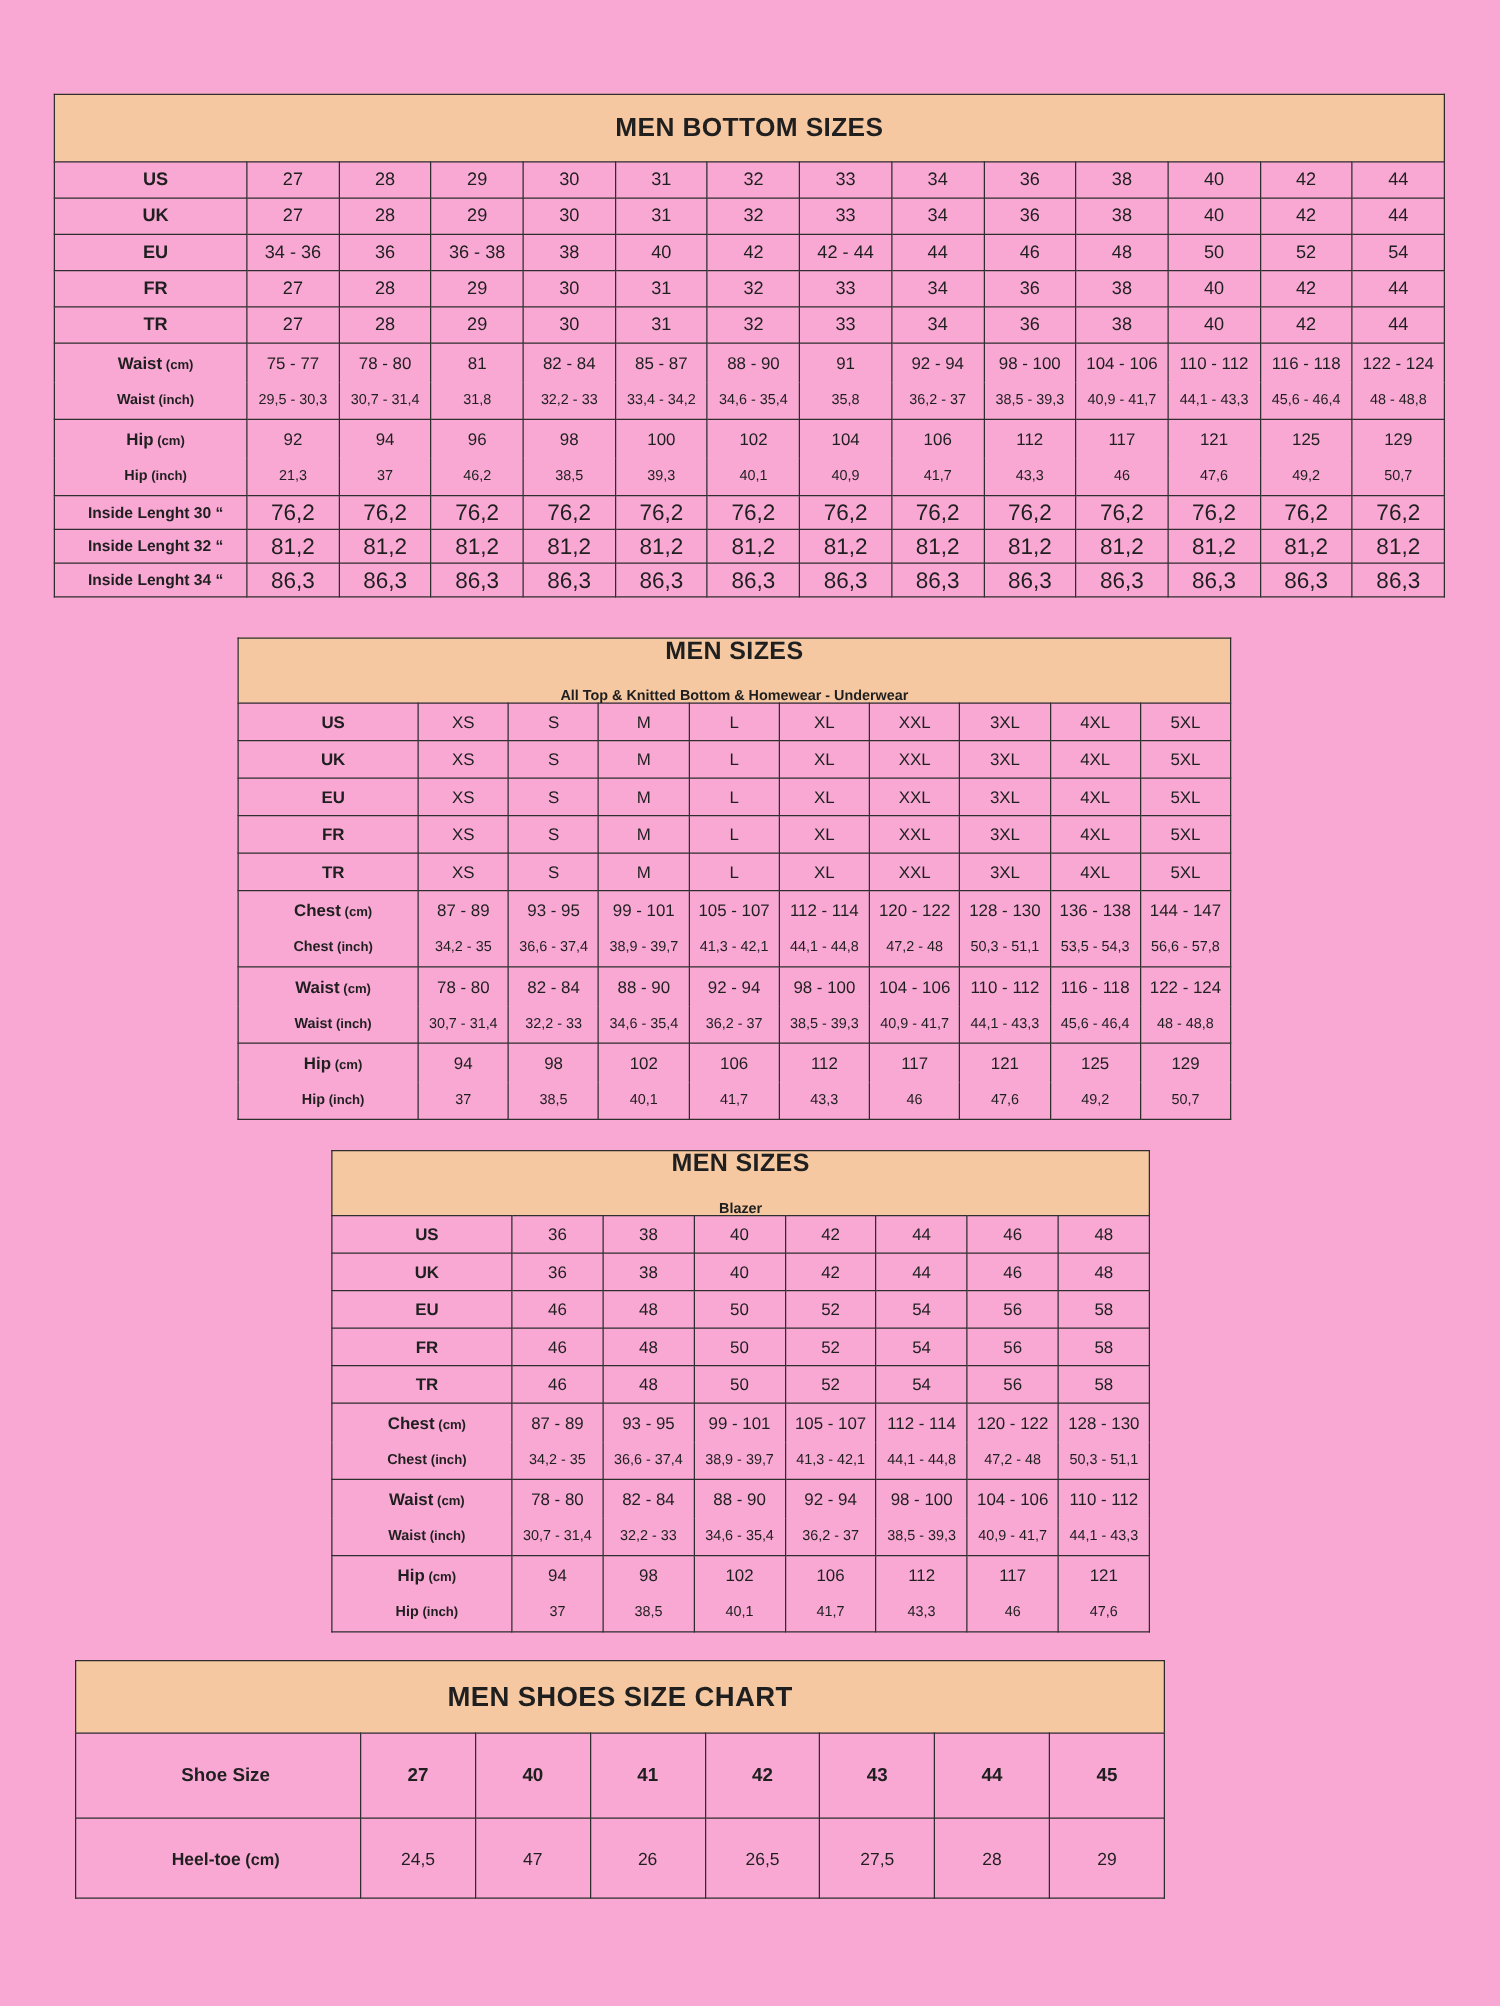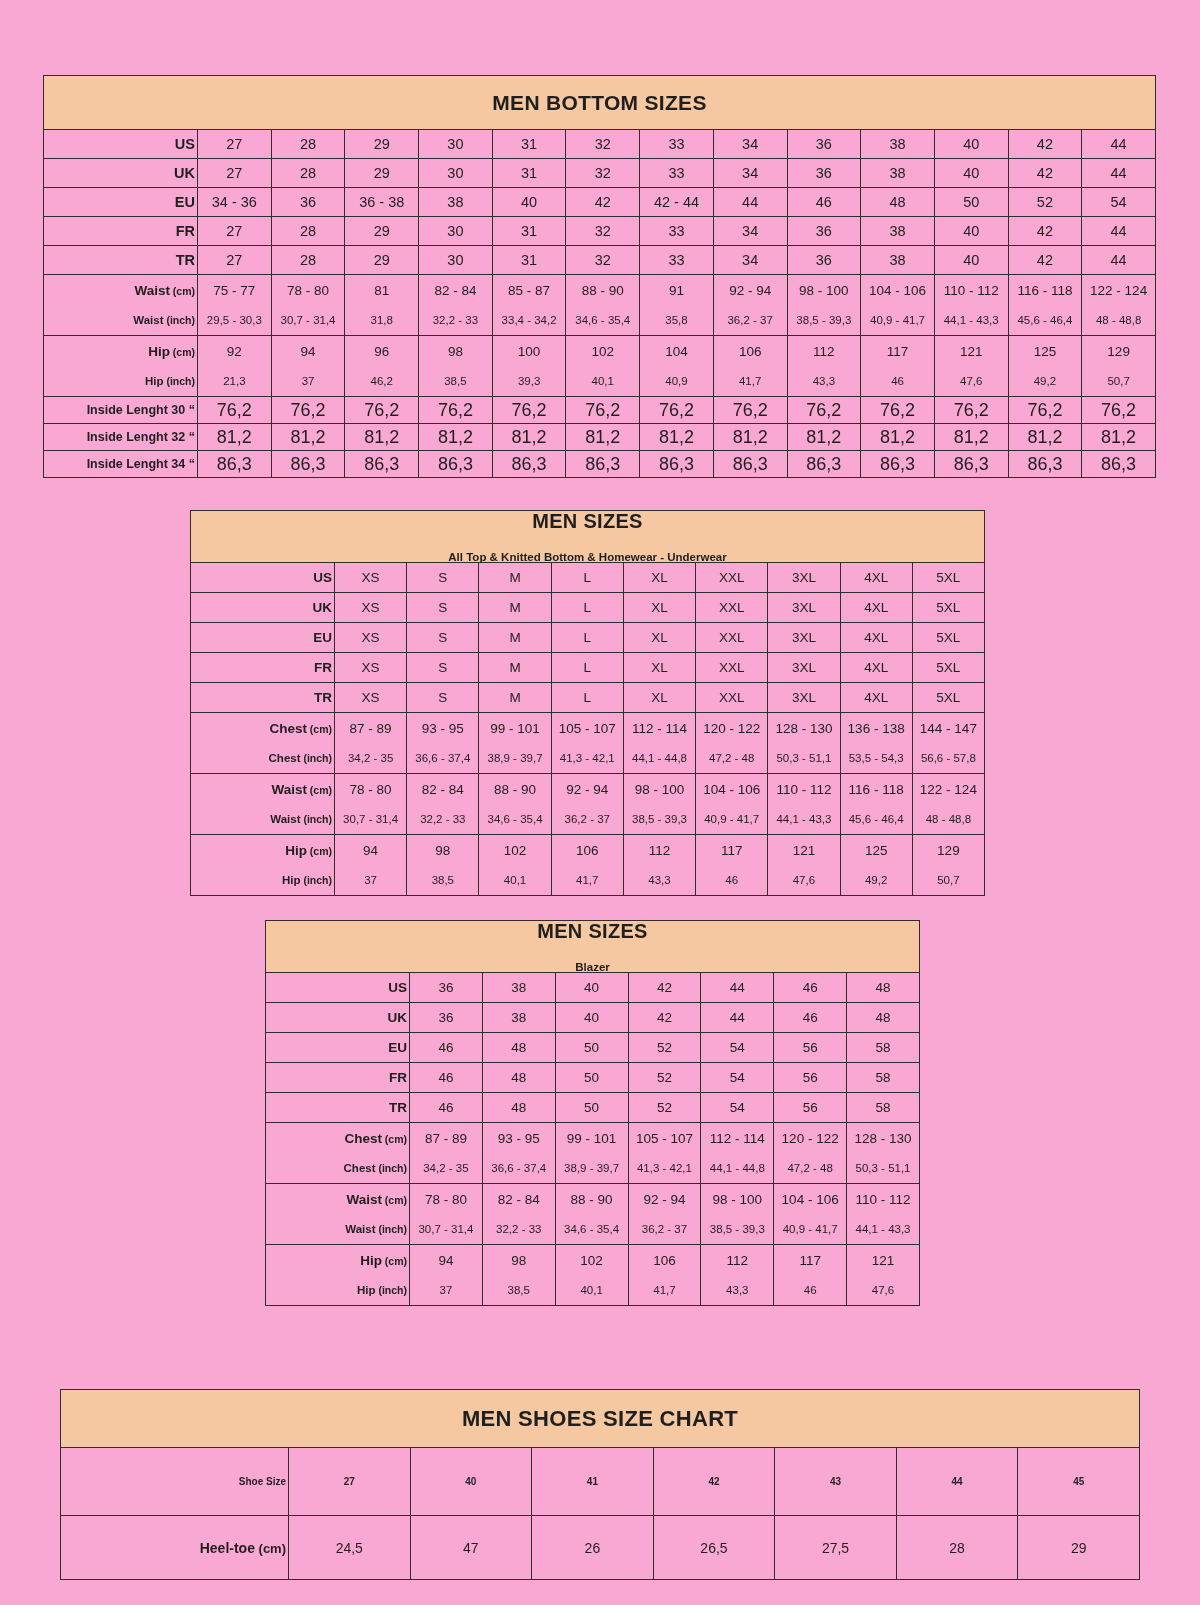--- a/index.html
+++ b/index.html
@@ -16,21 +16,21 @@
     box-sizing:border-box;
   }
   .tbl-title{font-weight:bold;letter-spacing:.3px;}
   .tbl-subtitle{font-weight:bold;font-size:11.5px;margin-top:18px;}
   table{border-collapse:collapse;table-layout:fixed;width:100%;}
   td{
     border:1px solid var(--border,#2e2e2e);
     text-align:center;vertical-align:middle;
     padding:0 2px;white-space:nowrap;overflow:hidden;box-sizing:border-box;
   }
-  td.lbl{text-align:right;padding-left:10px;font-weight:bold;}
+  td.lbl{text-align:center;padding-left:10px;font-weight:bold;}
   .lbl-suffix{font-size:10.5px;}
   tr.cm td{border-bottom:none;}
   tr.inch td{border-top:none;}
 
   
   #t1{left:43px;top:75px;width:1113px;}
   #t1 .tbl-header{height:54px;}
   #t1 .tbl-title{font-size:21px;}
   #t1 td.lbl{width:154px;font-size:14.5px;}
   #t1 tr.size td{height:29px;font-size:14.5px;}
@@ -51,26 +51,26 @@
   
   #t3{left:265px;top:920px;width:655px;}
   #t3 .tbl-header{height:52px;}
   #t3 .tbl-title{font-size:20px;}
   #t3 td.lbl{width:144px;font-size:14px;}
   #t3 tr.size td{height:30px;font-size:13.5px;}
   #t3 tr.cm td{height:31px;font-size:13.5px;}
   #t3 tr.inch td{height:30px;font-size:11.5px;}
 
   
-  #t4{left:60px;top:1389px;width:1080px;}
+  #t4{left:60px;top:1328px;width:872px;}
   #t4 .tbl-header{height:58px;}
   #t4 .tbl-title{font-size:22px;}
   #t4 td.lbl{width:228px;font-size:15px;padding-left:14px;}
   #t4 .lbl-suffix{font-size:13px;}
-  #t4 tr.shoe td{height:68px;font-size:10px;font-weight:bold;margin-top:28px;}
+  #t4 tr.shoe td{height:68px;font-size:15px;font-weight:bold;margin-top:28px;}
   #t4 tr.heel td{height:64px;font-size:14px;}
 </style>
 </head>
 <body>
 
 <div class="page">
 
   <section class="tbl" id="t1">
     <div class="tbl-header">
       <div class="tbl-title">MEN BOTTOM SIZES</div>

